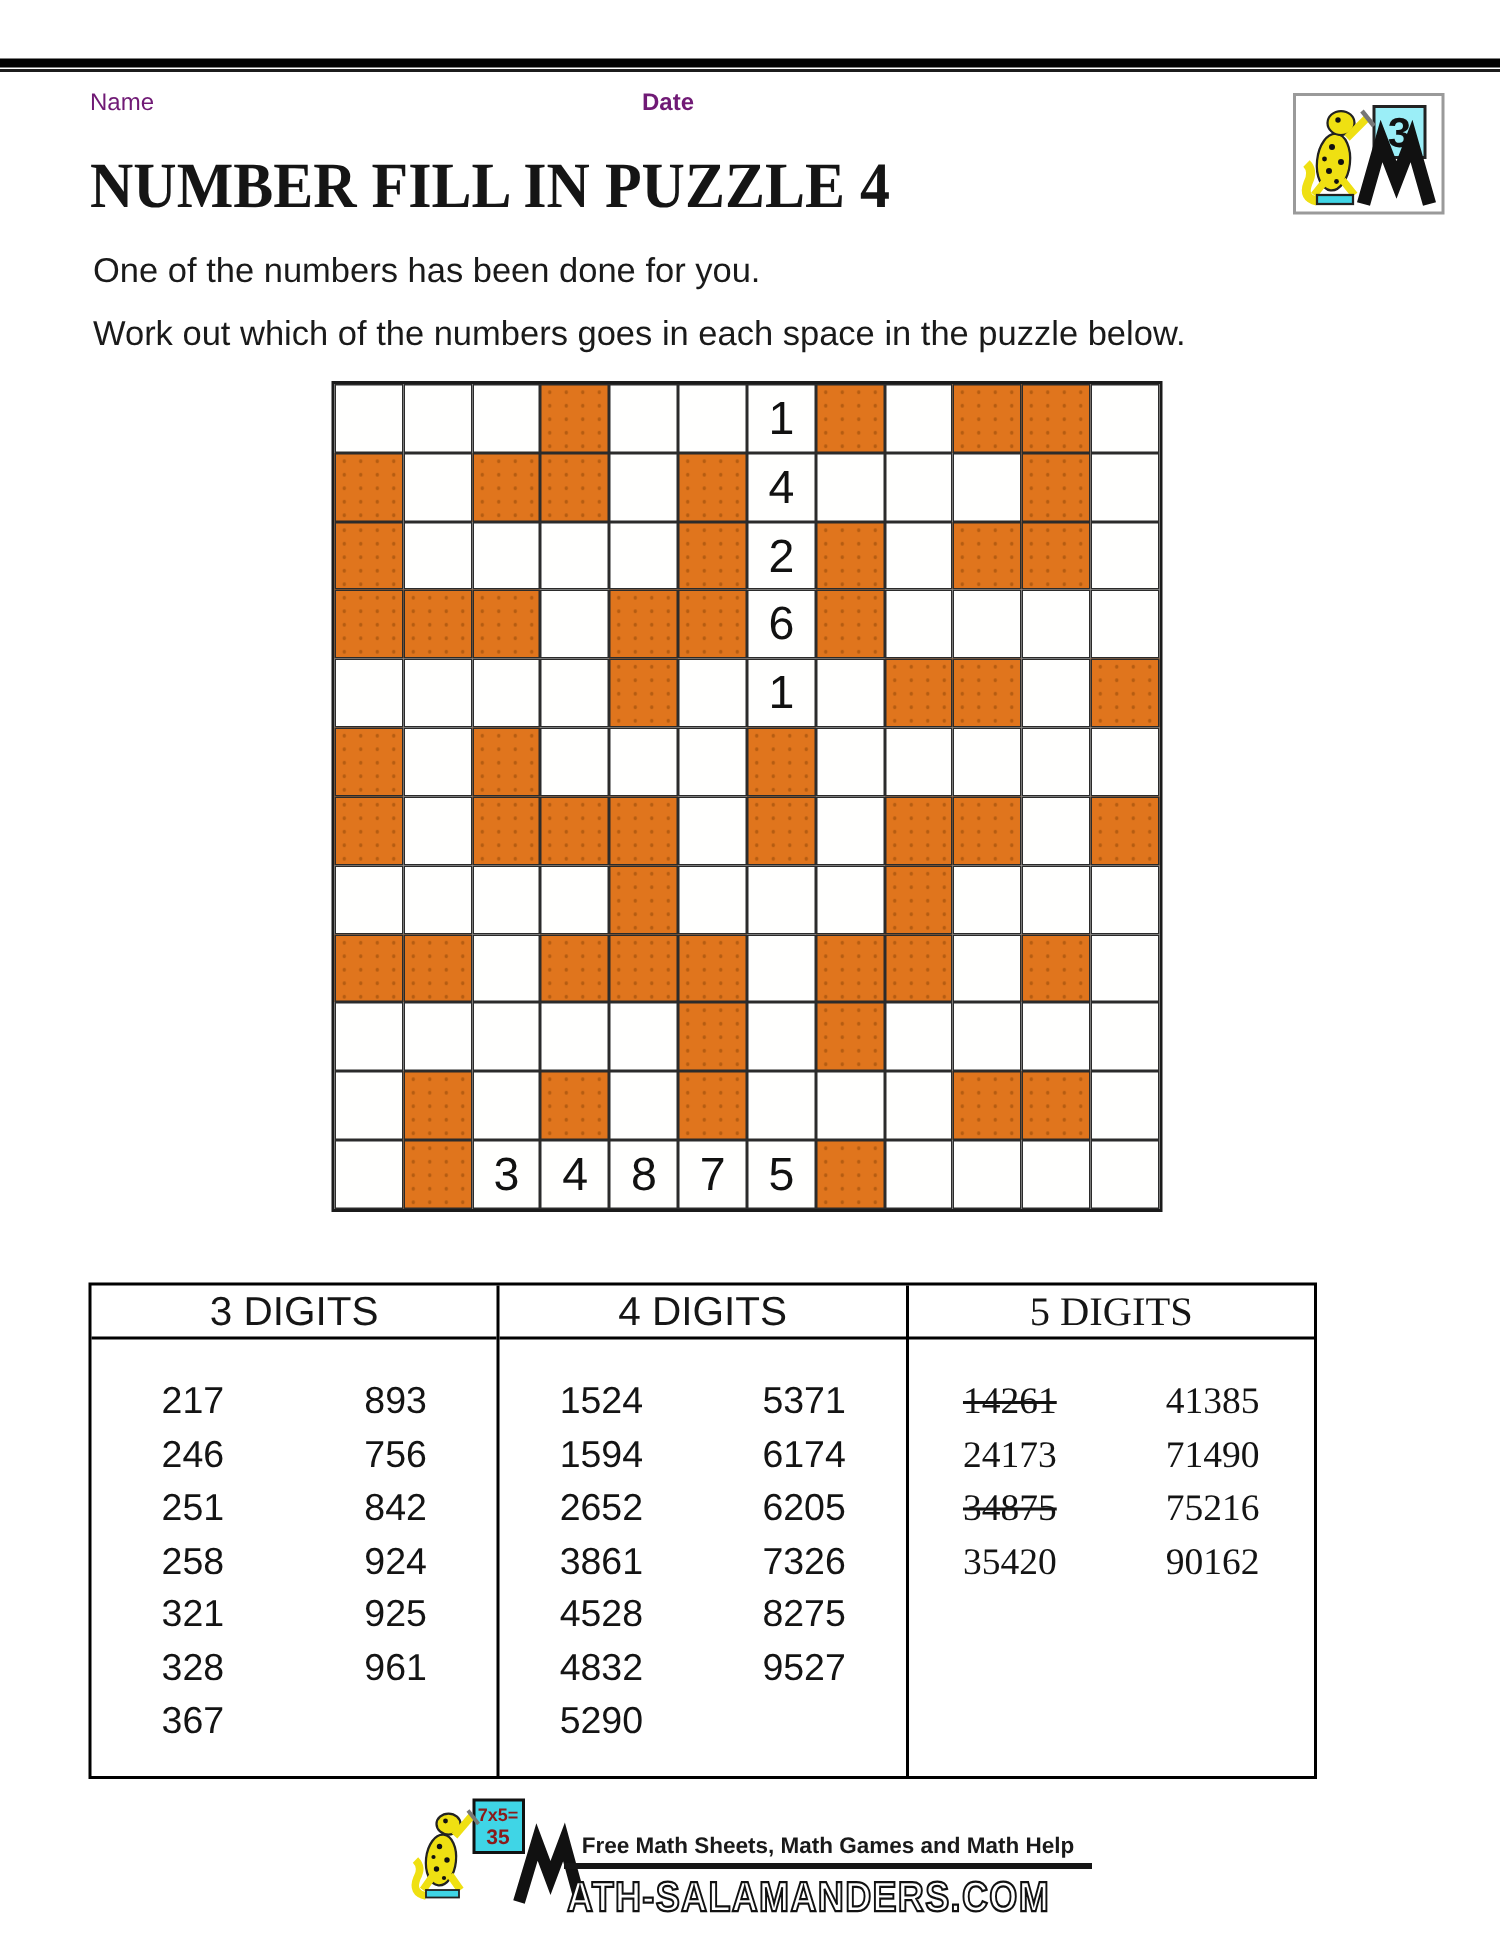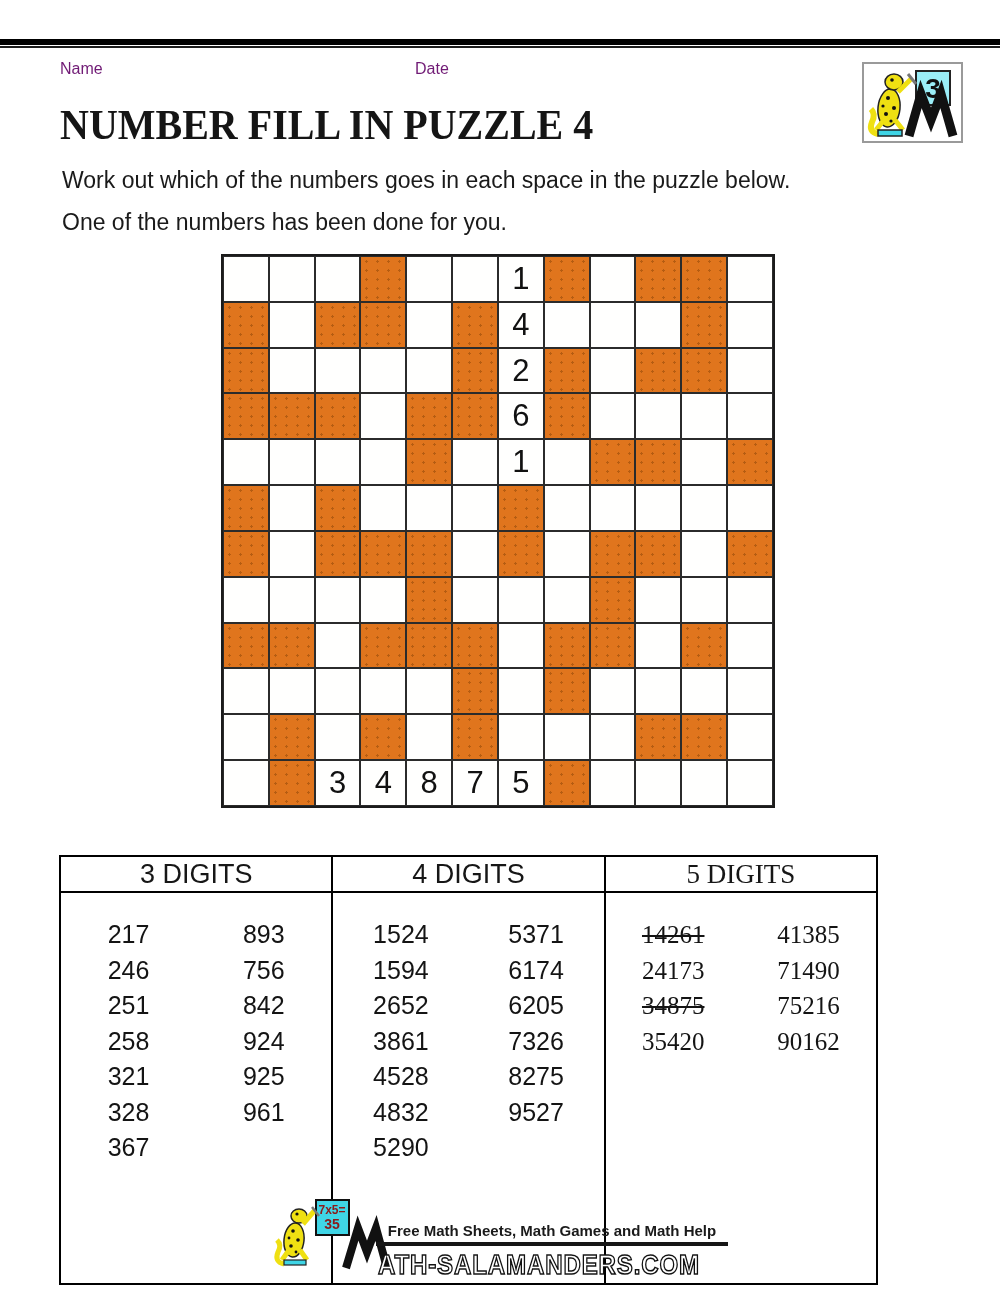--- a/index.html
+++ b/index.html
@@ -8,21 +8,21 @@
     width:1000px; height:1294px; position:relative;
     font-family:"Liberation Sans", sans-serif; color:#111;
     overflow:hidden;
   }
   .top-rule {
     position:absolute; top:39px; left:0; width:1000px; height:9px;
     border-top:6px solid #000; border-bottom:2px solid #1c1c1c; background:#fff;
   }
   .field-label { position:absolute; top:60px; font-size:16px; color:#701a75; }
   .name-label { left:60px; }
-  .date-label { left:415px; }
+  .date-label { left:428px;font-weight:bold; }
 
   .logo-box {
     position:absolute; left:862px; top:62px; width:101px; height:81px;
     border:2px solid #9a9a9a; background:#fff;
   }
 
   .page-title {
     position:absolute; left:60px; top:100px;
     font-family:"Liberation Serif", serif; font-weight:bold;
     font-size:43px; letter-spacing:0px; white-space:nowrap;
@@ -43,21 +43,21 @@
     display:flex; align-items:center; justify-content:center;
     font-size:31px; color:#111; background:#fffffe;
   }
   .gcell.blocked {
     background-color:#e0751d;
     background-image:radial-gradient(circle, rgba(146,72,8,0.55) 1px, rgba(0,0,0,0) 1.4px);
     background-size:11px 9px;
   }
 
   .number-table {
-    position:absolute; left:59px; top:855px; width:819px; height:430px;
+    position:absolute; left:59px; top:855px; width:819px; height:331px;
     border:2px solid #000; display:flex; background:#fff;
   }
   .tcol { flex:1 1 0; display:flex; flex-direction:column; border-right:2px solid #000; }
   .tcol:last-child { border-right:none;font-family:Liberation Serif, serif; }
   .thead {
     height:36px; border-bottom:2px solid #000;
     font-size:27px; line-height:34px; text-align:center; color:#161616;
   }
   .tbody { flex:1; display:flex; padding-top:24px; }
   .sub { width:50%; display:flex; flex-direction:column; align-items:center; }
@@ -103,22 +103,22 @@
       <circle cx="19" cy="42" r="1.6" fill="#111"></circle>
         <circle cx="27" cy="57" r="1.6" fill="#111"></circle>
       <rect x="14" y="66" width="24" height="6" fill="#3fd5e6" stroke="#222" stroke-width="1.5"></rect>
     </g>
   </svg>
 </div>
 
 <div class="page-title">NUMBER FILL IN PUZZLE 4</div>
 
 <div class="instructions">
+  <div>One of the numbers has been done for you.</div>
   <div>Work out which of the numbers goes in each space in the puzzle below.</div>
-  <div>One of the numbers has been done for you.</div>
 </div>
 
 <div class="puzzle-grid" id="puzzle-grid">
     <div class="gcell"></div>
     <div class="gcell"></div>
     <div class="gcell"></div>
     <div class="gcell blocked"></div>
     <div class="gcell"></div>
     <div class="gcell"></div>
     <div class="gcell">1</div>

